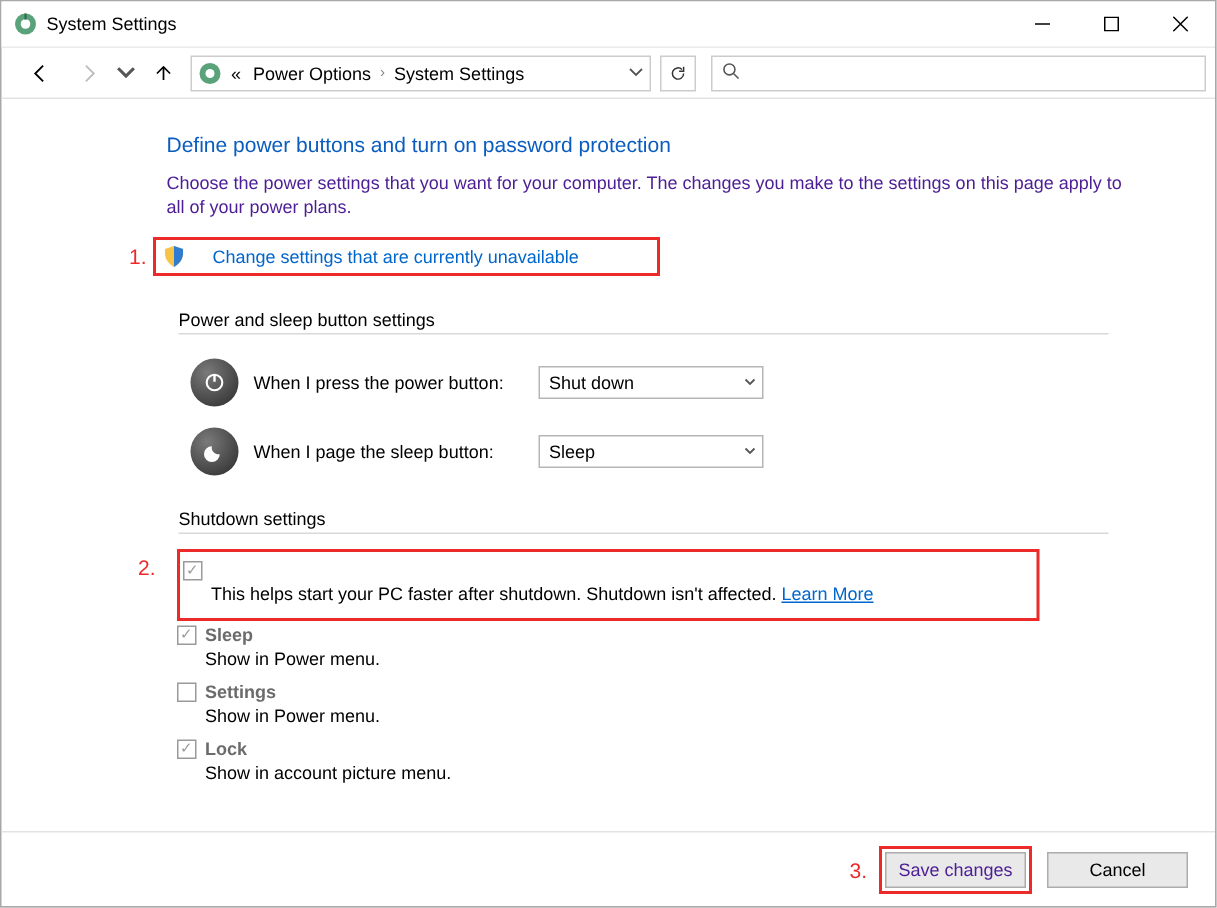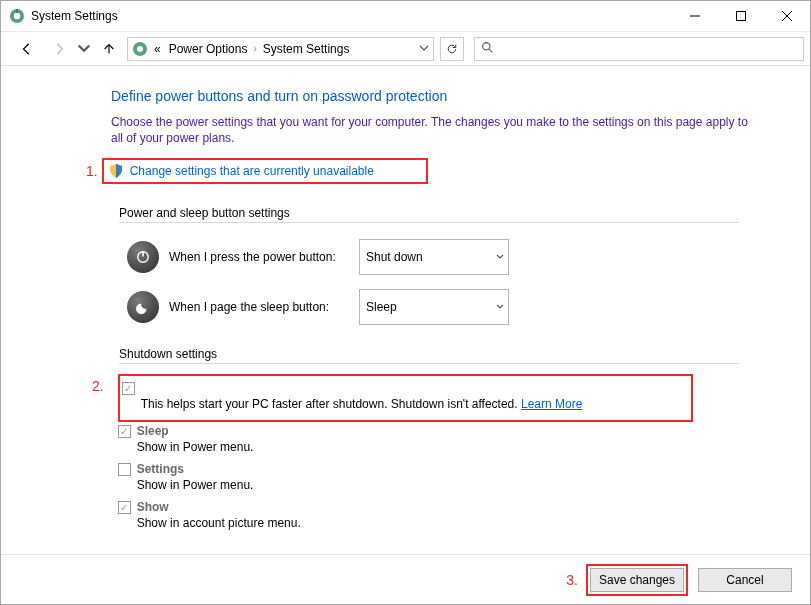--- a/index.html
+++ b/index.html
@@ -117,21 +117,21 @@
   .desc {
     font-size: 12px;
     color: #4c1d95;
     margin: 0 0 12px 0;
     max-width: 640px;
     line-height: 1.35;
   }
   .admin-link-row {
     display: inline-flex;
     align-items: center;
-    gap: 6px;
+    gap: 18px;
     padding: 3px 52px 3px 4px;
     border: 2px solid #ec2a2a;
   }
   .shield { width: 16px; height: 16px; }
   .admin-link {
     color: #0066cc;
     font-size: 12px;
     cursor: pointer;
   }
   .annot {
@@ -160,21 +160,21 @@
   }
   .round-icon {
     width: 32px; height: 32px;
     border-radius: 50%;
     background: radial-gradient(circle at 35% 30%, #7a7a7a, #2a2a2a);
     display: flex; align-items: center; justify-content: center;
     color: #fff;
   }
   .brow .label { width: 180px; font-size: 12px; }
   .fake-select {
-    width: 150px; height: 36px;
+    width: 150px; height: 22px;
     border: 1px solid #b6b6b6;
     display: flex; align-items: center;
     padding: 0 4px 0 6px;
     font-size: 12px;
     background: #fff;
     justify-content: space-between;
   }
   .fake-select .sel-caret {
     color: #555;
   }
@@ -236,21 +236,21 @@
   .footer .annot { margin-right: -2px; }
   .btn {
     min-width: 94px;
     height: 24px;
     border: 1px solid #acacac;
     background: #e9e9e9;
     font-size: 12px;
     display: flex; align-items: center; justify-content: center;
     font-family: inherit;
   }
-  .btn.disabled { color: #000000; }
+  .btn.disabled { color: #4c1d95; }
   .save-wrap {
     border: 2px solid #ec2a2a;
     padding: 2px;
   }
 </style>
 </head>
 <body>
 
 <div class="window">
 
@@ -415,21 +415,21 @@
         <div class="chk-sub">Show in Power menu.</div>
 
         <div class="chk-row">
           <span class="chk grey"></span>
           <span class="chk-label grey-text" style="font-weight:600">Settings</span>
         </div>
         <div class="chk-sub">Show in Power menu.</div>
 
         <div class="chk-row">
           <span class="chk grey">✓</span>
-          <span class="chk-label grey-text" style="font-weight:600">Show</span>
+          <span class="chk-label grey-text" style="font-weight:600">Lock</span>
         </div>
         <div class="chk-sub">Show in account picture menu.</div>
 
       </div>
     </div>
   </div>
 
   <div class="footer">
     <span class="annot">3.</span>
     <span class="save-wrap">

